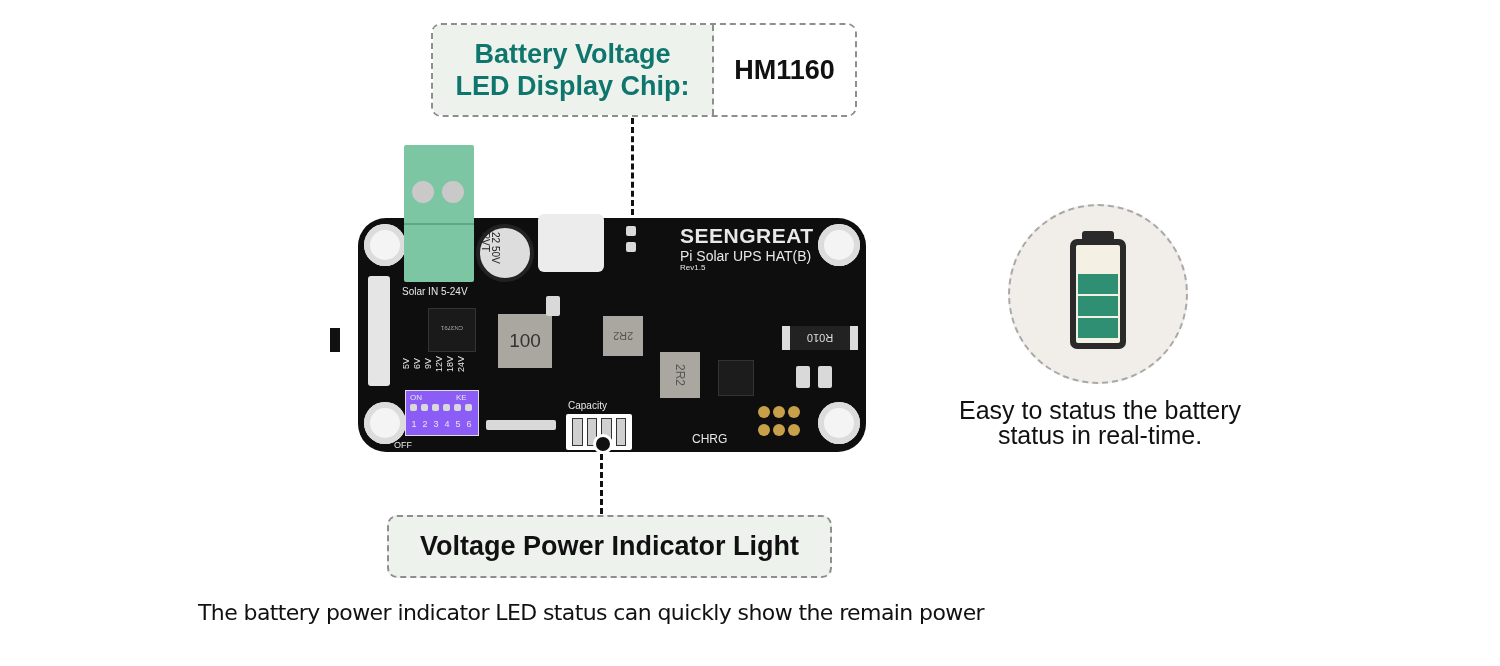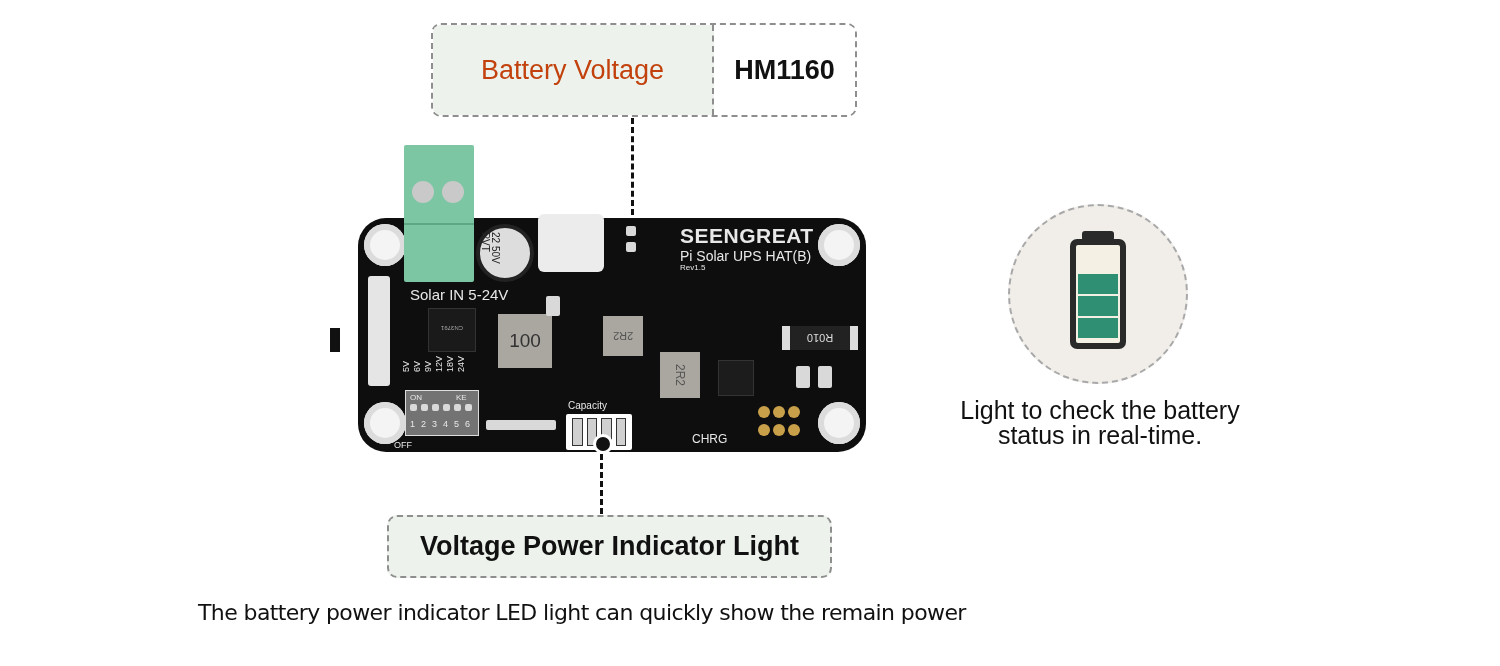--- a/index.html
+++ b/index.html
@@ -1,47 +1,48 @@
 <!DOCTYPE html>
 <html><head>
 <meta charset="utf-8">
 <style>
   html, body { margin:0; padding:0; background:#ffffff; }
   body { width:1500px; height:666px; position:relative; overflow:hidden; font-family:"Liberation Sans", sans-serif; }
   .abs { position:absolute; }
 
   
   .callout-top { left:431px; top:23px; width:426px; height:94px; border:2px dashed #8e8e8e; border-radius:10px; box-sizing:border-box; overflow:hidden; display:flex; }
-  .callout-top .label { width:279px; background:#edf3ec; border-right:2px dashed #8e8e8e; display:flex; align-items:center; justify-content:center; text-align:center; font-weight:normal; font-size:27px; line-height:32px; color:#c2410c; }
+  .callout-top .label { width:279px; background:#edf3ec; border-right:2px dashed #8e8e8e; display:flex; align-items:center; justify-content:center; text-align:center; font-weight:bold; font-size:27px; line-height:32px; color:#0f766e; }
   .callout-top .value { flex:1; background:#fff; display:flex; align-items:center; justify-content:center; font-weight:bold; font-size:27px; color:#111; }
 
   .callout-bottom { left:387px; top:515px; width:445px; height:63px; border:2px dashed #8e8e8e; border-radius:10px; box-sizing:border-box; background:#edf3ec; display:flex; align-items:center; justify-content:center; font-weight:bold; font-size:27px; color:#111; }
 
   .leader { border-left:3px dashed #111; width:0; }
   .dot { width:14px; height:14px; border-radius:50%; background:#111; border:3px solid #fff; box-sizing:content-box; }
 
   .caption { left:198px; top:600px; font-family:"DejaVu Sans", sans-serif; font-size:22px; color:#111; letter-spacing:-0.6px; white-space:nowrap; }
 
   .status-circle { left:1008px; top:204px; width:180px; height:180px; border-radius:50%; background:#f1eeea; border:2px dashed #a8a8a8; box-sizing:border-box; }
   .status-text { left:920px; top:398px; width:360px; text-align:center; font-size:25px; line-height:25px; color:#111; }
 
   
   .pcb { left:358px; top:218px; width:508px; height:234px; background:#0e0e0e; border-radius:28px; }
   .hole { width:42px; height:42px; border-radius:50%; background:#f4f4f4; box-shadow:inset 0 0 0 6px #dcdcdc; }
-  .pcb-text { color:#e8e8e8; white-space:nowrap; }
+  .pcb-text { color:#e8e8e8; white-space:nowrap;text-align:center; }
   .smd { background:#d9d9d9; border-radius:2px; }
   .terminal { background:#7cc6a3; }
 </style>
 </head>
 <body>
 
 <div class="abs callout-top">
   <div class="label">
     <div>
       <div>Battery Voltage</div>
+      <div>LED Display Chip:</div>
     </div>
   </div>
   <div class="value">HM1160</div>
 </div>
 
 <div class="abs leader" style="left:631px; top:118px; height:270px;"></div>
 <div class="abs dot" style="left:624px; top:386px;"></div>
 
 <div class="abs pcb">
 
@@ -57,21 +58,21 @@
       <span>RVT</span>
     </div>
   </div>
 
   <div class="abs" style="left:180px; top:-4px; width:66px; height:58px; background:#ececec; border-radius:6px;"></div>
 
   <div class="abs pcb-text" style="left:322px; top:6px; font-weight:bold; font-size:21px; letter-spacing:0.5px;">SEENGREAT</div>
   <div class="abs pcb-text" style="left:322px; top:30px; font-size:14px;">Pi Solar UPS HAT(B)</div>
   <div class="abs pcb-text" style="left:322px; top:45px; font-size:8px;">Rev1.5</div>
 
-  <div class="abs pcb-text" style="left:52px; top:68px; font-size:15px;">Solar IN 5-24V</div>
+  <div class="abs pcb-text" style="left:44px; top:68px; font-size:10px;">Solar IN 5-24V</div>
 
   <div class="abs" style="left:10px; top:58px; width:22px; height:110px; background:#e5e5e5; border-radius:3px;"></div>
   <div class="abs" style="left:-28px; top:110px; width:10px; height:24px; background:#111;"></div>
 
   <div class="abs" style="left:70px; top:90px; width:46px; height:42px; background:#1a1a1a; border:1px solid #333;">
     <div class="pcb-text" style="font-size:6px; transform:rotate(180deg); text-align:center; margin-top:16px; color:#aaa;">CN3791</div>
   </div>
 
   <div class="abs" style="left:140px; top:96px; width:54px; height:54px; background:#aaa7a0; display:flex; align-items:center; justify-content:center; font-size:19px; color:#333;">
     <span>100</span>
@@ -94,21 +95,21 @@
   </div>
   <div class="abs" style="left:43px; top:138px; display:flex; gap:3px;">
     <span class="pcb-text" style="font-size:9px; writing-mode:vertical-rl; transform:rotate(180deg); width:8px;">5V</span>
     <span class="pcb-text" style="font-size:9px; writing-mode:vertical-rl; transform:rotate(180deg); width:8px;">6V</span>
     <span class="pcb-text" style="font-size:9px; writing-mode:vertical-rl; transform:rotate(180deg); width:8px;">9V</span>
     <span class="pcb-text" style="font-size:9px; writing-mode:vertical-rl; transform:rotate(180deg); width:8px;">12V</span>
     <span class="pcb-text" style="font-size:9px; writing-mode:vertical-rl; transform:rotate(180deg); width:8px;">18V</span>
     <span class="pcb-text" style="font-size:9px; writing-mode:vertical-rl; transform:rotate(180deg); width:8px;">24V</span>
   </div>
 
-  <div class="abs" style="left:47px; top:172px; width:72px; height:44px; background:#737373; border:1px solid #ddd;">
+  <div class="abs" style="left:47px; top:172px; width:72px; height:44px; background:#8b5cf6; border:1px solid #ddd;">
     <span class="abs pcb-text" style="left:4px; top:2px; font-size:8px;">ON</span>
     <span class="abs pcb-text" style="left:50px; top:2px; font-size:8px;">KE</span>
     <div class="abs" style="left:4px; top:13px; display:flex; gap:4px;">
       <div class="smd" style="width:7px; height:7px;"></div>
       <div class="smd" style="width:7px; height:7px;"></div>
       <div class="smd" style="width:7px; height:7px;"></div>
       <div class="smd" style="width:7px; height:7px;"></div>
       <div class="smd" style="width:7px; height:7px;"></div>
       <div class="smd" style="width:7px; height:7px;"></div>
     </div>
@@ -154,28 +155,28 @@
   <div class="abs" style="left:8px; top:36px; width:22px; height:22px; border-radius:50%; background:#c9c9c9;"></div>
   <div class="abs" style="left:38px; top:36px; width:22px; height:22px; border-radius:50%; background:#c9c9c9;"></div>
   <div class="abs" style="left:0; top:78px; width:70px; height:2px; background:#5ea985;"></div>
 </div>
 
 <div class="abs dot" style="left:593px; top:434px;"></div>
 <div class="abs leader" style="left:600px; top:454px; height:60px;"></div>
 
 <div class="abs callout-bottom">Voltage Power Indicator Light</div>
 
-<div class="abs caption">The battery power indicator LED light can quickly show the remain power</div>
+<div class="abs caption">The battery power indicator LED status can quickly show the remain power</div>
 
 <div class="abs status-circle">
   <svg width="180" height="180" viewBox="0 0 180 180" style="position:absolute; left:-2px; top:-2px;">
     <rect x="74" y="27" width="32" height="10" rx="3" fill="#2a2a2a"></rect>
     <rect x="62" y="35" width="56" height="110" rx="7" fill="#2a2a2a"></rect>
     <rect x="68" y="41" width="44" height="98" rx="2" fill="#f4f1e4"></rect>
     <rect x="70" y="70" width="40" height="20" fill="#2e8f73"></rect>
     <rect x="70" y="92" width="40" height="20" fill="#2e8f73"></rect>
     <rect x="70" y="114" width="40" height="20" fill="#2e8f73"></rect>
   </svg>
 </div>
 <div class="abs status-text">
-  <div>Light to check the battery</div>
+  <div>Easy to status the battery</div>
   <div>status in real-time.</div>
 </div>
 
 </body></html>

